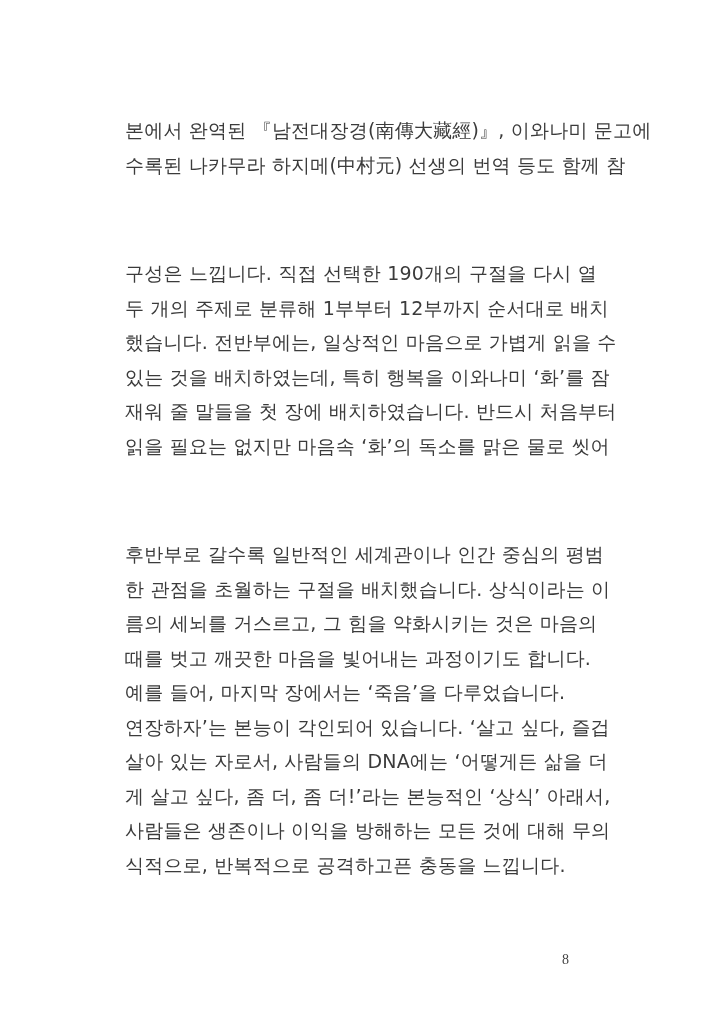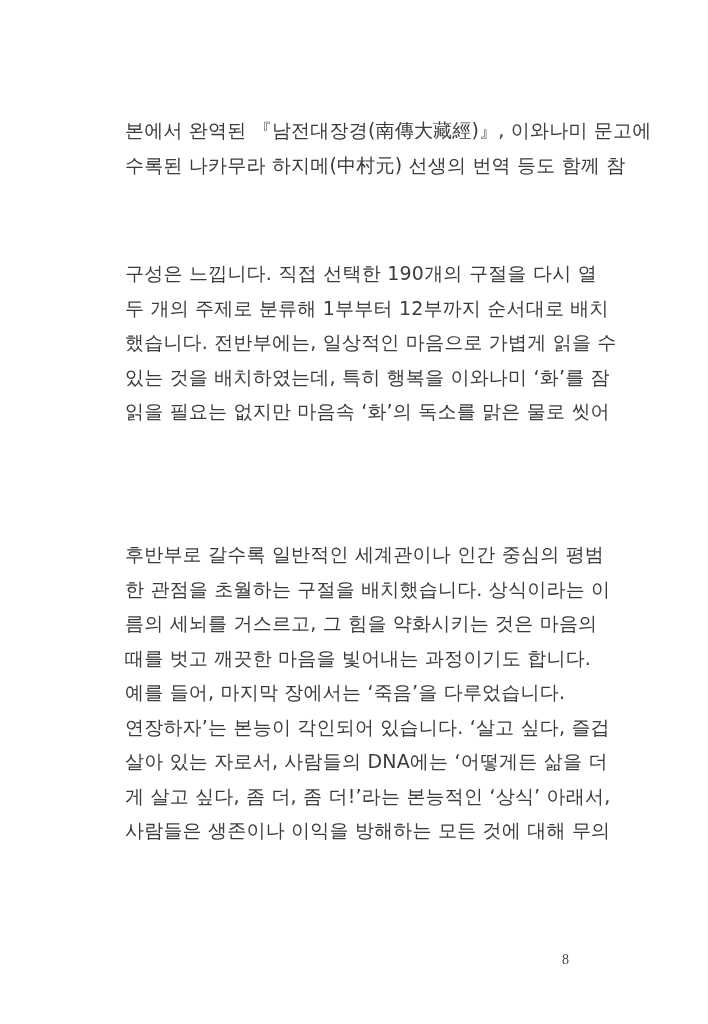--- a/index.html
+++ b/index.html
@@ -63,30 +63,32 @@
   <div class="para" id="p1">
     <span class="line">본에서 완역된 『남전대장경(南傳大藏經)』, 이와나미 문고에</span>
     <span class="line">수록된 나카무라 하지메(中村元) 선생의 번역 등도 함께 참</span>
   </div>
 
   <div class="para" id="p2">
     <span class="line">구성은 느낍니다. 직접 선택한 190개의 구절을 다시 열</span>
     <span class="line">두 개의 주제로 분류해 1부부터 12부까지 순서대로 배치</span>
     <span class="line">했습니다. 전반부에는, 일상적인 마음으로 가볍게 읽을 수</span>
     <span class="line">있는 것을 배치하였는데, 특히 행복을 이와나미 ‘화’를 잠</span>
+    <span class="line">재워 줄 말들을 첫 장에 배치하였습니다. 반드시 처음부터</span>
     <span class="line">읽을 필요는 없지만 마음속 ‘화’의 독소를 맑은 물로 씻어</span>
   </div>
 
   <div class="para" id="p3">
     <span class="line">후반부로 갈수록 일반적인 세계관이나 인간 중심의 평범</span>
     <span class="line">한 관점을 초월하는 구절을 배치했습니다. 상식이라는 이</span>
     <span class="line">름의 세뇌를 거스르고, 그 힘을 약화시키는 것은 마음의</span>
     <span class="line last">때를 벗고 깨끗한 마음을 빛어내는 과정이기도 합니다.</span>
     <span class="line last">예를 들어, 마지막 장에서는 ‘죽음’을 다루었습니다.</span>
     <span class="line">연장하자’는 본능이 각인되어 있습니다. ‘살고 싶다, 즐겁</span>
     <span class="line">살아 있는 자로서, 사람들의 DNA에는 ‘어떻게든 삶을 더</span>
     <span class="line">게 살고 싶다, 좀 더, 좀 더!’라는 본능적인 ‘상식’ 아래서,</span>
     <span class="line">사람들은 생존이나 이익을 방해하는 모든 것에 대해 무의</span>
+    <span class="line last">식적으로, 반복적으로 공격하고픈 충동을 느낍니다.</span>
   </div>
 
   <div class="page-number">8</div>
 
 </div>
 
 </body></html>

